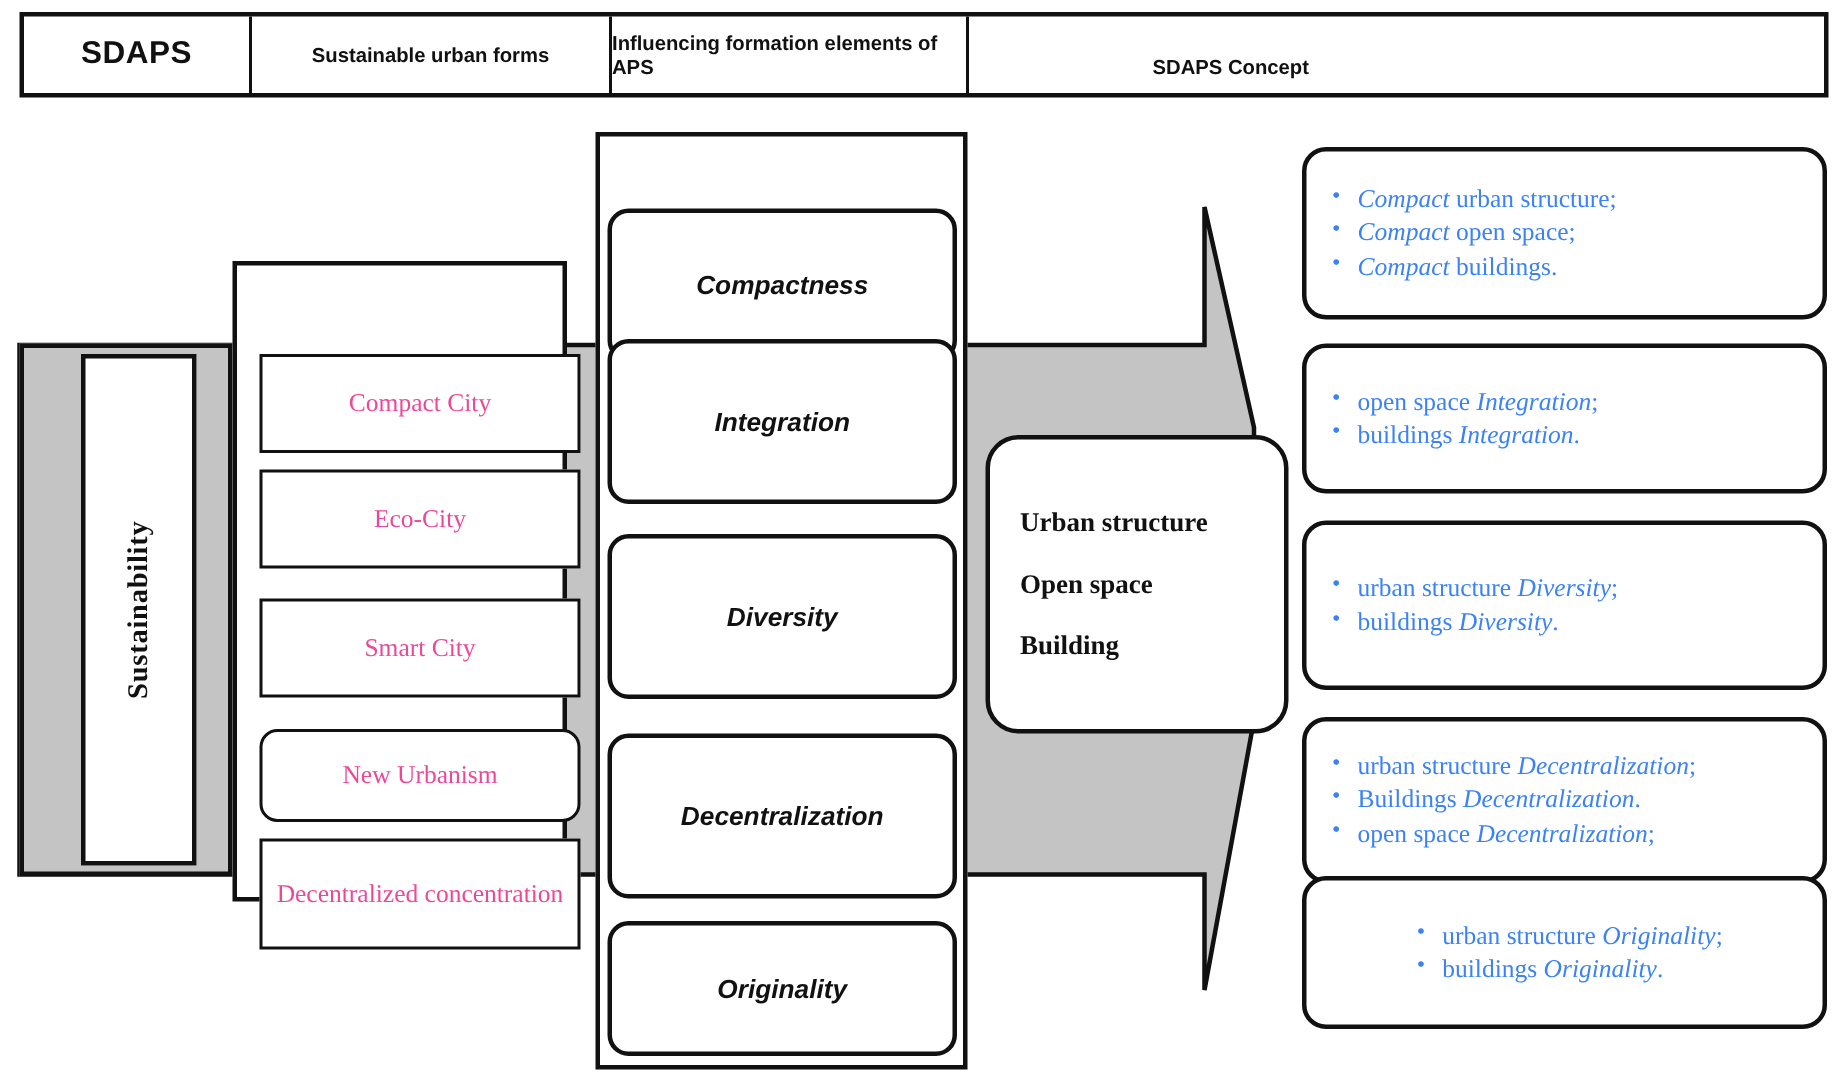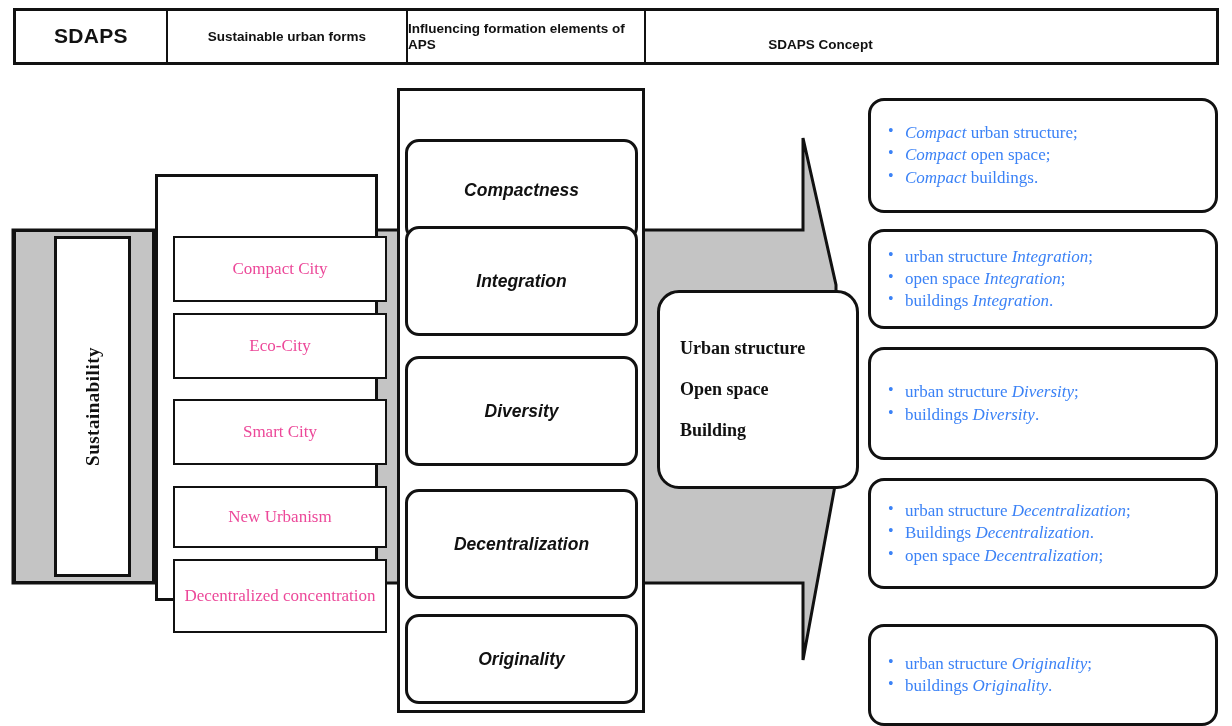--- a/index.html
+++ b/index.html
@@ -89,21 +89,21 @@
   <div id="urban-forms-items">
       <div class="suf-item" style="top: 196px; height: 66px;">
         <span>Compact City</span>
       </div>
       <div class="suf-item" style="top: 273px; height: 66px;">
         <span>Eco-City</span>
       </div>
       <div class="suf-item" style="top: 359px; height: 66px;">
         <span>Smart City</span>
       </div>
-      <div class="suf-item" style="top: 446px; height: 62px;">
+      <div class="suf-item" style="top: 446px; height: 62px; border-radius: 12px;">
         <span>New Urbanism</span>
       </div>
       <div class="suf-item" style="top: 519px; height: 74px;">
         <span>Decentralized concentration</span>
       </div>
     </div>
 
   <div class="sd-outer"></div>
   <div id="sd-items">
       <div class="sd-item" style="top: 103px; height: 102px; margin-top: 36px;">
@@ -132,39 +132,38 @@
   <div id="concept-boxes">
       <div class="cc" style="top: 98px; height: 115px;">
         <ul>
           <li><i>Compact</i> urban structure;</li>
           <li><i>Compact</i> open space;</li>
           <li><i>Compact</i> buildings.</li>
         </ul>
       </div>
       <div class="cc" style="top: 229px; height: 100px;">
         <ul>
-          <li>urban structure <i>Integration</i>;</li>
           <li>open space <i>Integration</i>;</li>
           <li>buildings <i>Integration</i>.</li>
         </ul>
       </div>
       <div class="cc" style="top: 347px; height: 113px;">
         <ul>
           <li>urban structure <i>Diversity</i>;</li>
           <li>buildings <i>Diversity</i>.</li>
         </ul>
       </div>
       <div class="cc" style="top: 478px; height: 111px;">
         <ul>
           <li>urban structure <i>Decentralization</i>;</li>
           <li>Buildings <i>Decentralization</i>.</li>
           <li>open space <i>Decentralization</i>;</li>
         </ul>
       </div>
-      <div class="cc" style="top: 624px; height: 102px;">
+      <div class="cc" style="top: 584px; height: 102px; align-items: center;">
         <ul>
           <li>urban structure <i>Originality</i>;</li>
           <li>buildings <i>Originality</i>.</li>
         </ul>
       </div>
     </div>
 
 </div>
 
 </body></html>

